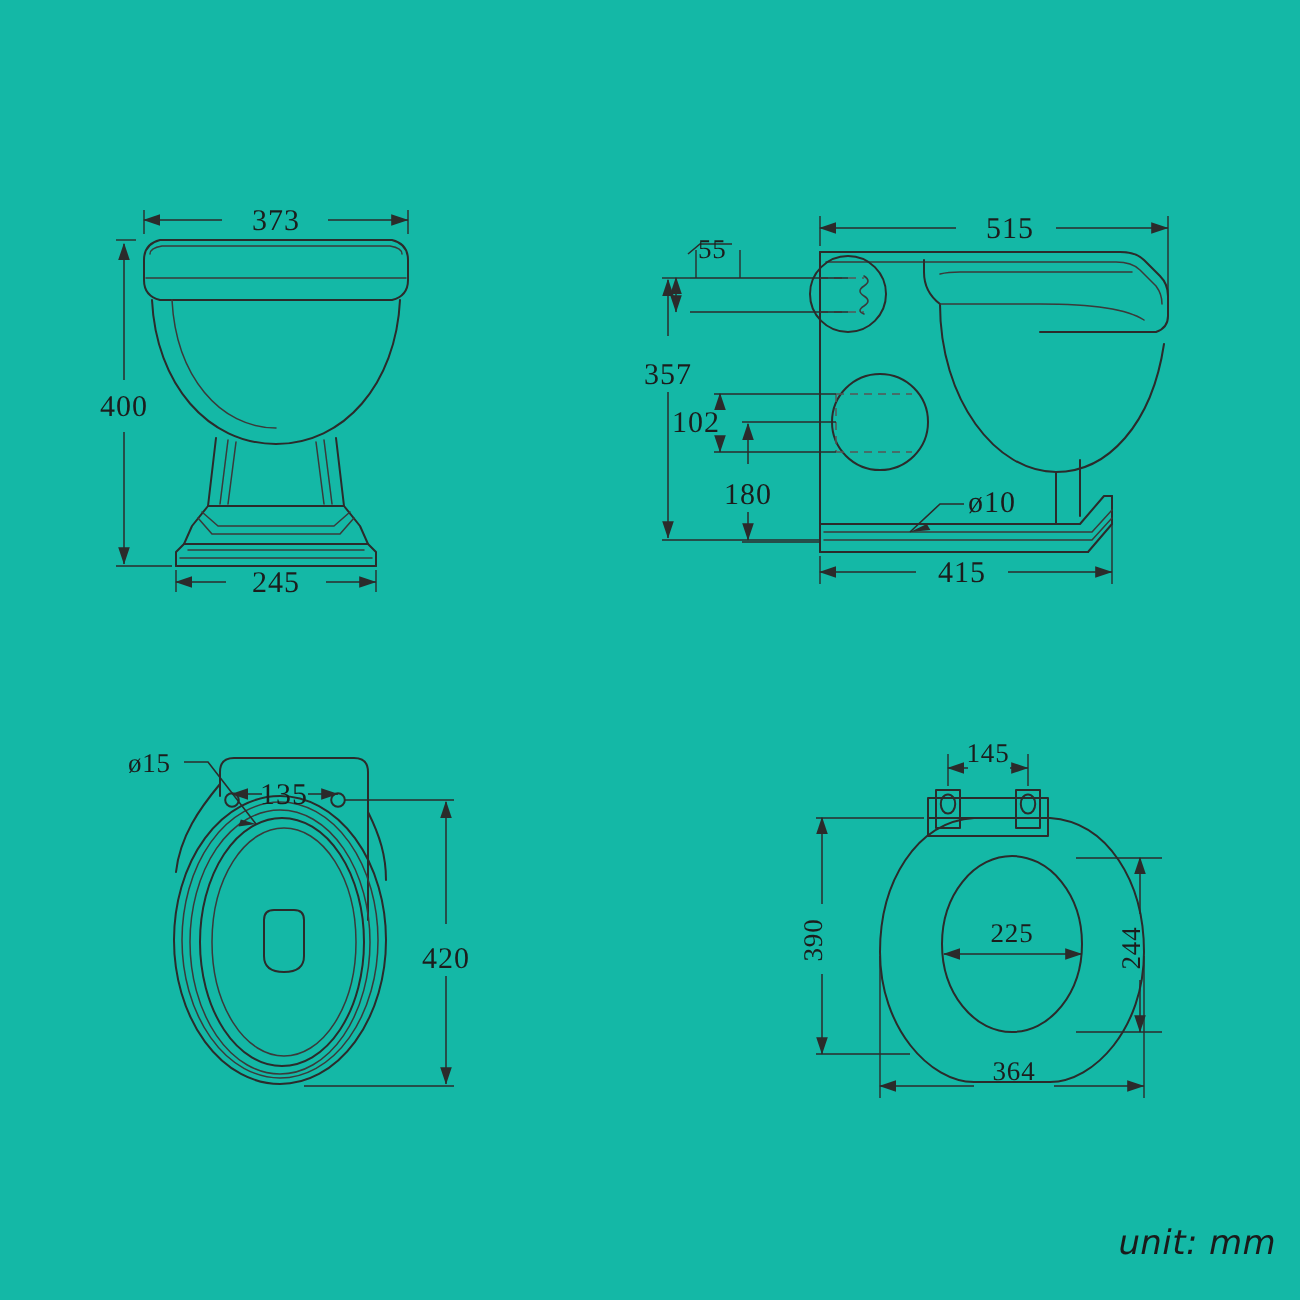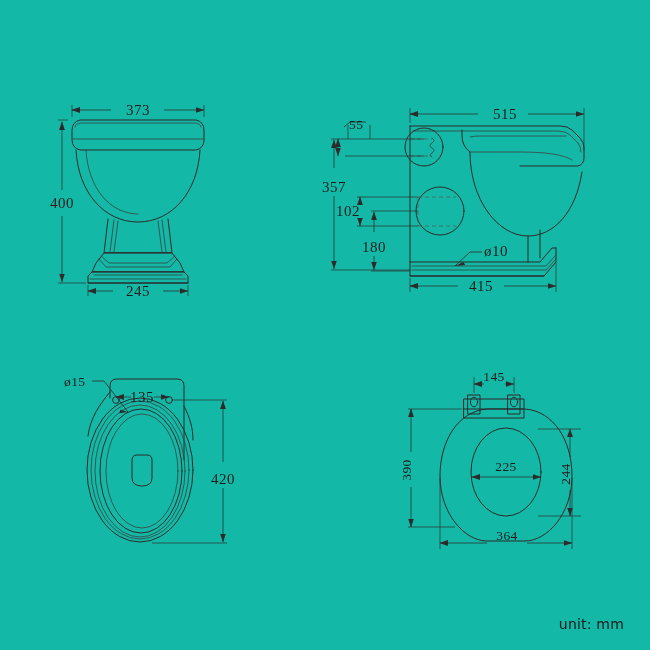--- a/index.html
+++ b/index.html
@@ -19,27 +19,28 @@
     overflow: hidden;
   }
   #sheet svg {
     display: block;
     position: absolute;
     top: 0;
     left: 0;
   }
   .unit-note {
     position: absolute;
-    right: 26px;
+    right: 12px;
     bottom: 18px;
     font-family: "DejaVu Sans", "Liberation Sans", sans-serif;
-    font-size: 14px;
+    font-size: 17px;
     color: #1a1a1a;
     letter-spacing: 0.2px;
     white-space: nowrap;
+    font-style: italic;
   }
   
   .outline   { fill: none; stroke: #2b2b2b; stroke-width: 1;   stroke-linejoin: round; stroke-linecap: round; }
   .outline-l { fill: none; stroke: #3a3a3a; stroke-width: 0.75; stroke-linejoin: round; stroke-linecap: round; }
   .dim       { fill: none; stroke: #2b2b2b; stroke-width: 0.75; }
   .ext       { fill: none; stroke: #2b2b2b; stroke-width: 0.7; }
   .hidden-l  { fill: none; stroke: #555;    stroke-width: 0.75; stroke-dasharray: 4 3; }
   .lead      { fill: none; stroke: #2b2b2b; stroke-width: 0.8; }
   .arrowfill { fill: #2b2b2b; }
   .dimtext {

